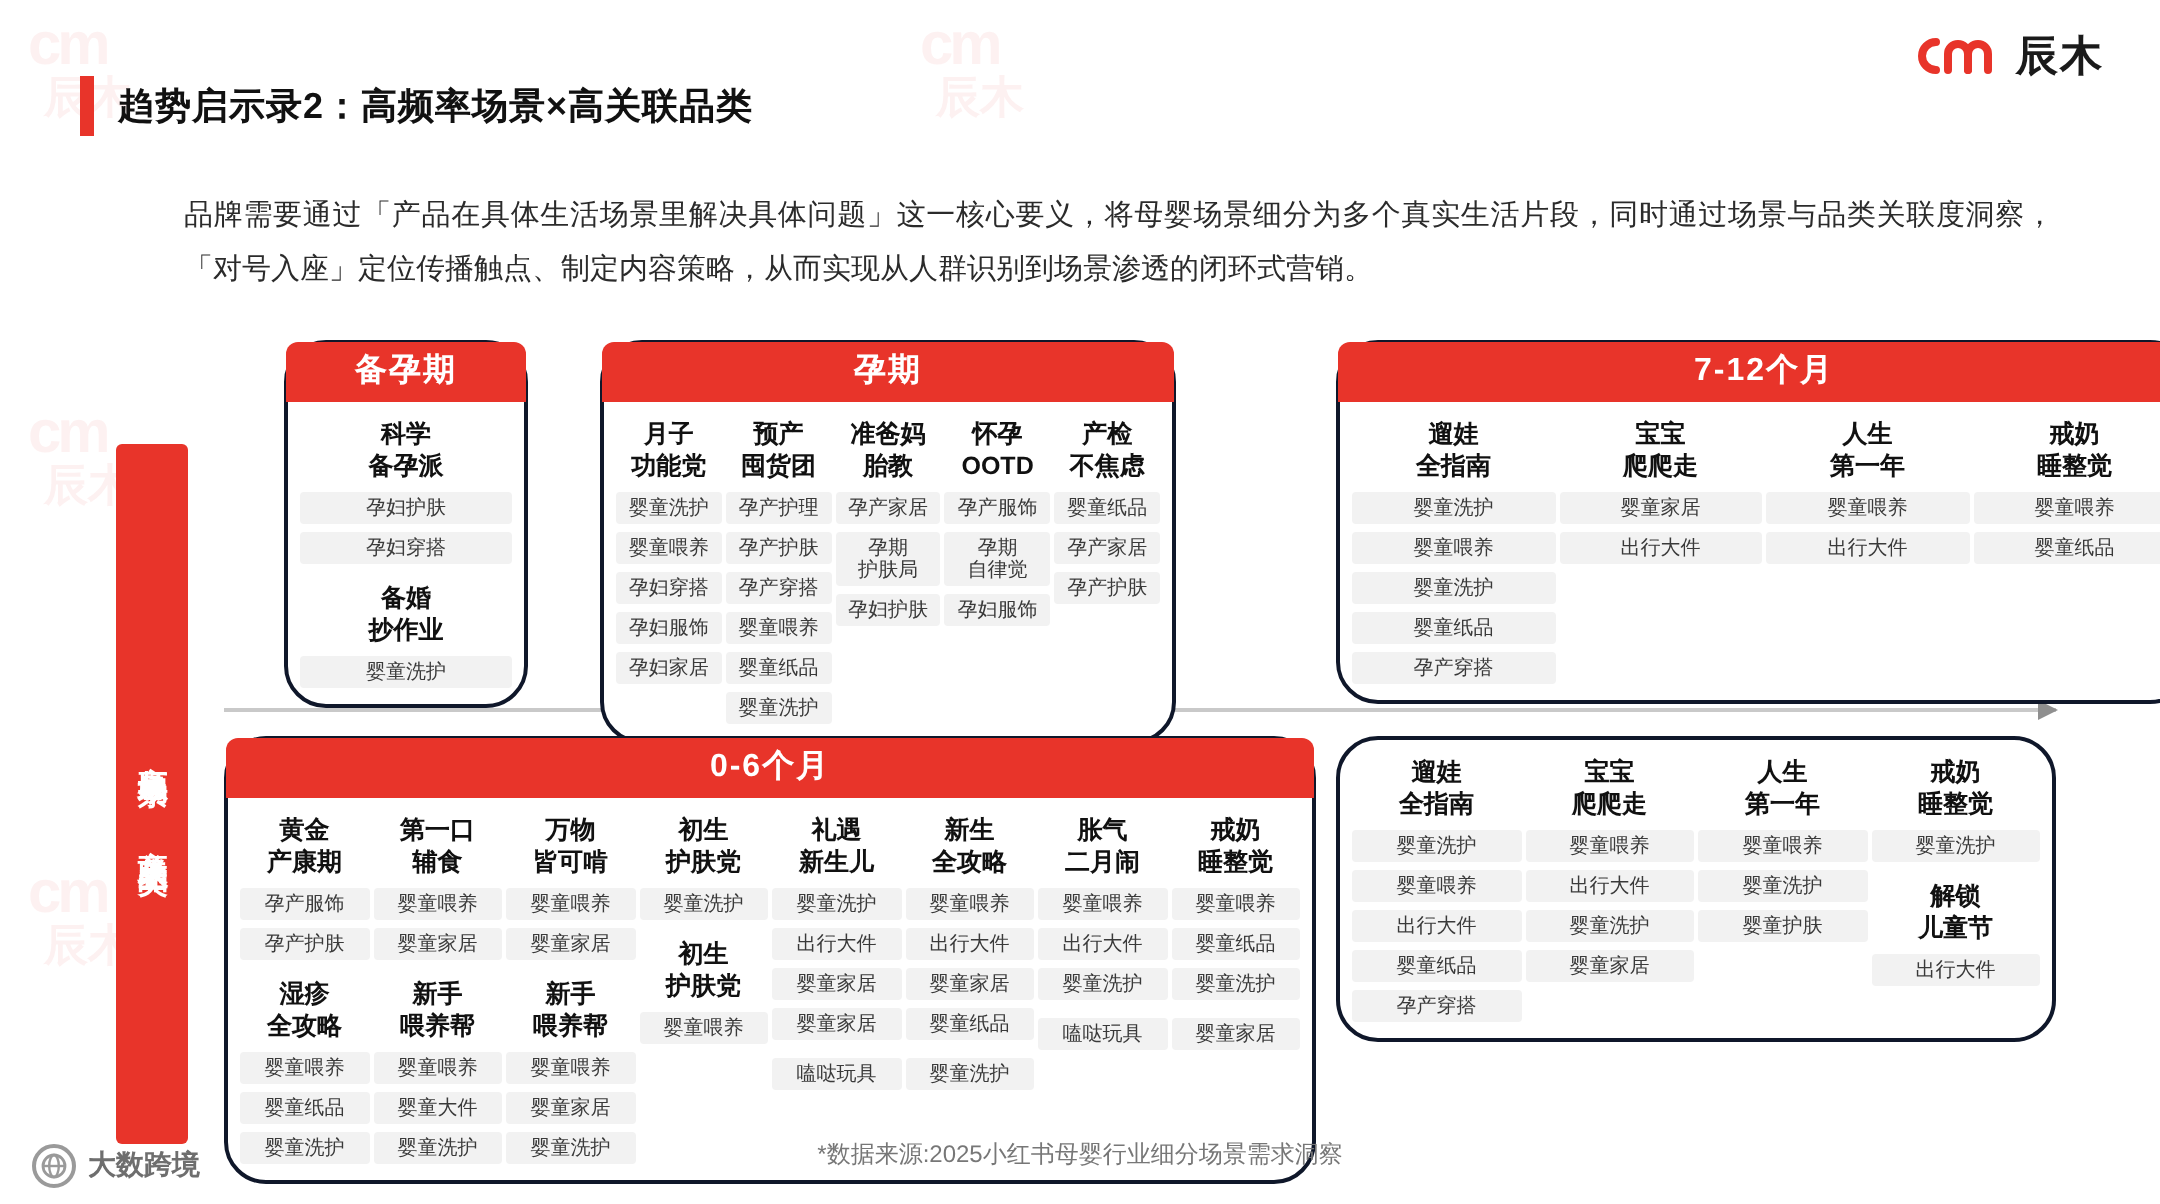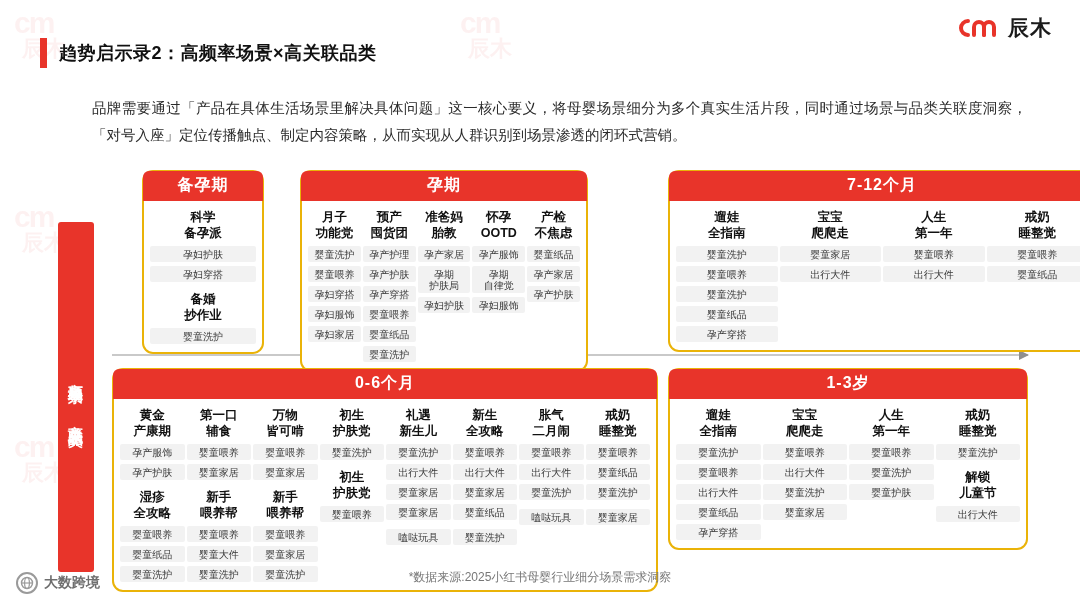--- a/index.html
+++ b/index.html
@@ -66,22 +66,22 @@
   .timeline::after {
     content: ""; position: absolute; right: -1px; top: -4px;
     border-left: 10px solid #8f8f8f;
     border-top: 5px solid transparent;
     border-bottom: 5px solid transparent;
   }
 
   
   .stage {
     position: absolute;
-    border: 2px solid #eab308;
-    border-radius: 11px;
+    border: 2px solid #0f172a;
+    border-radius: 21px;
     background: #fff;
     padding-top: 0;
   }
   .stage-header {
     background: #e8342a; color: #fff;
     font-size: 16px; font-weight: bold;
     text-align: center;
     padding: 4px 0 5px;
     border-radius: 6px 6px 0 0;
     margin: -1px -1px 0 -1px;
@@ -332,21 +332,20 @@
         <div class="tag">婴童喂养</div>
         <div class="tag">婴童纸品</div>
         <div class="tag">婴童洗护</div>
         <div class="sub-group">
           <div class="tag">婴童家居</div>
         </div>
       </div>
     </div>
   </div>
 <div class="stage" id="stage-4" style="left:668px; top:368px; width:360px;">
-    <div class="stage-header">1-3岁</div>
     <div class="stage-body">
       <div class="col">
         <div class="col-title">遛娃<br>全指南</div>
         <div class="tag">婴童洗护</div>
         <div class="tag">婴童喂养</div>
         <div class="tag">出行大件</div>
         <div class="tag">婴童纸品</div>
         <div class="tag">孕产穿搭</div>
       </div>
       <div class="col">

